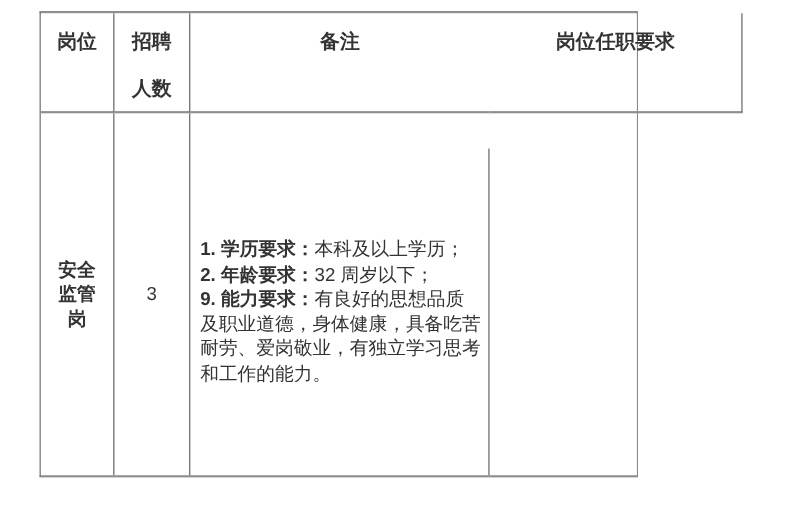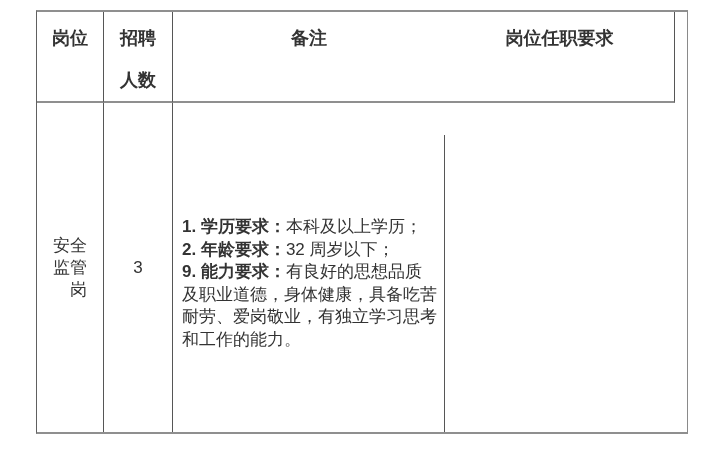--- a/index.html
+++ b/index.html
@@ -12,21 +12,21 @@
     position: relative;
     width: 716px;
     height: 475px;
     background: #ffffff;
     overflow: hidden;
   }
   .job-table {
     position: absolute;
     left: 36px;
     top: 10px;
-    width: 652px;
+    width: 544px;
     height: 424px;
     border-top: 2px solid #8f8f8f;
     border-bottom: 2px solid #8f8f8f;
     border-left: 1px solid #606060;
     border-right: 1px solid #8a8a8a;
     display: grid;
     grid-template-columns: 67px 69px 272px 230px;
     grid-template-rows: 91px 329px;
     background: #ffffff;
   }
@@ -46,23 +46,24 @@
     color: #333333;
   }
   .body-cell {
     font-size: 17px;
     color: #333333;
   }
   .cell-position {
     display: flex;
     align-items: center;
     justify-content: center;
-    text-align: right;
+    text-align: center;
     line-height: 22px;
     white-space: pre-line;
+    font-weight: bold;
   }
   .cell-count {
     display: flex;
     align-items: center;
     justify-content: center;
   }
   .cell-requirements {
     display: flex;
     flex-direction: column;
     justify-content: center;

